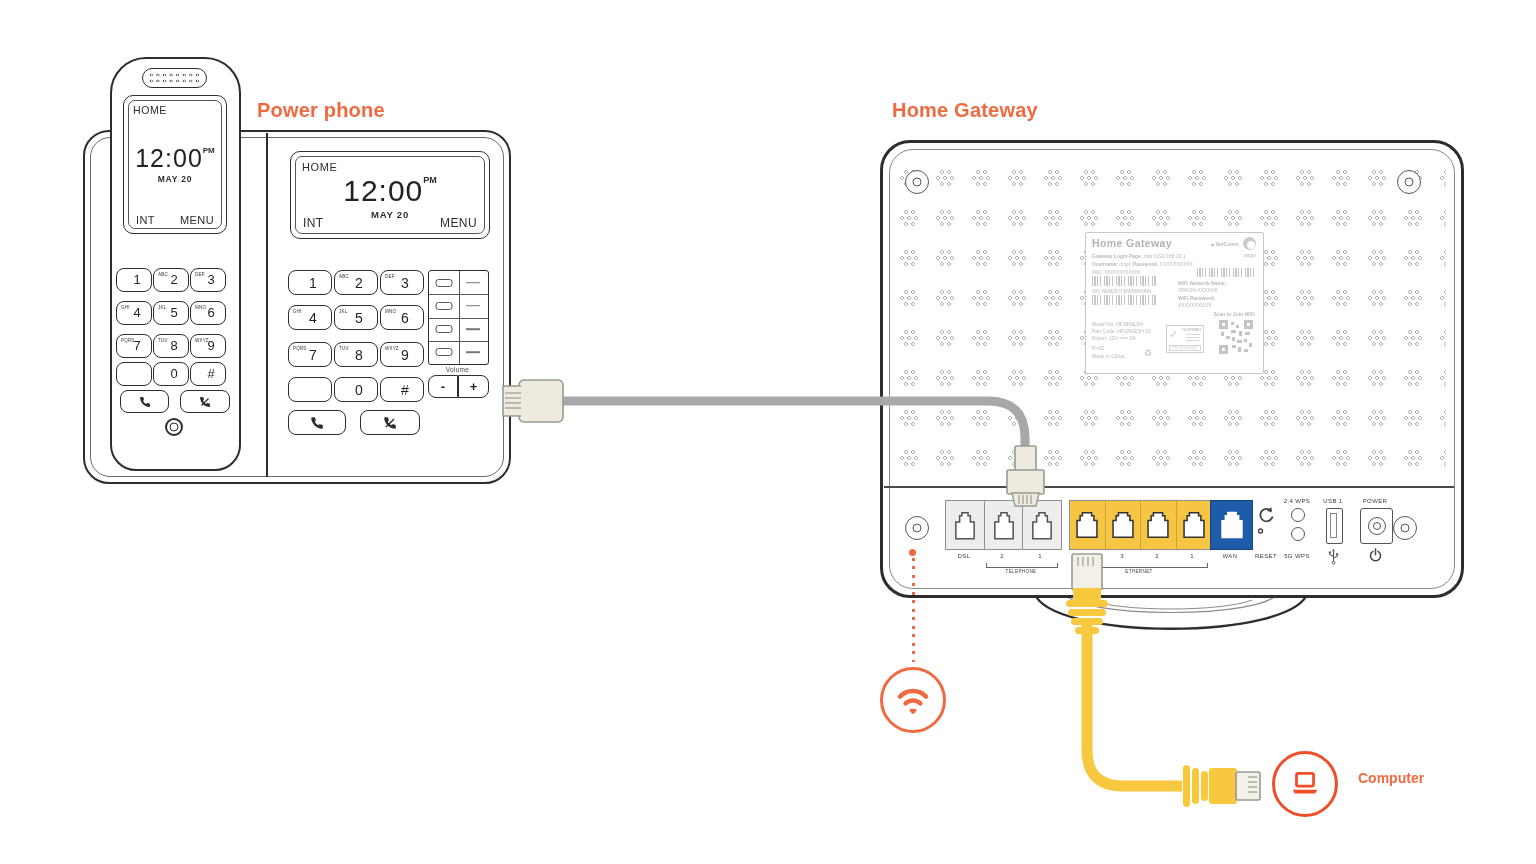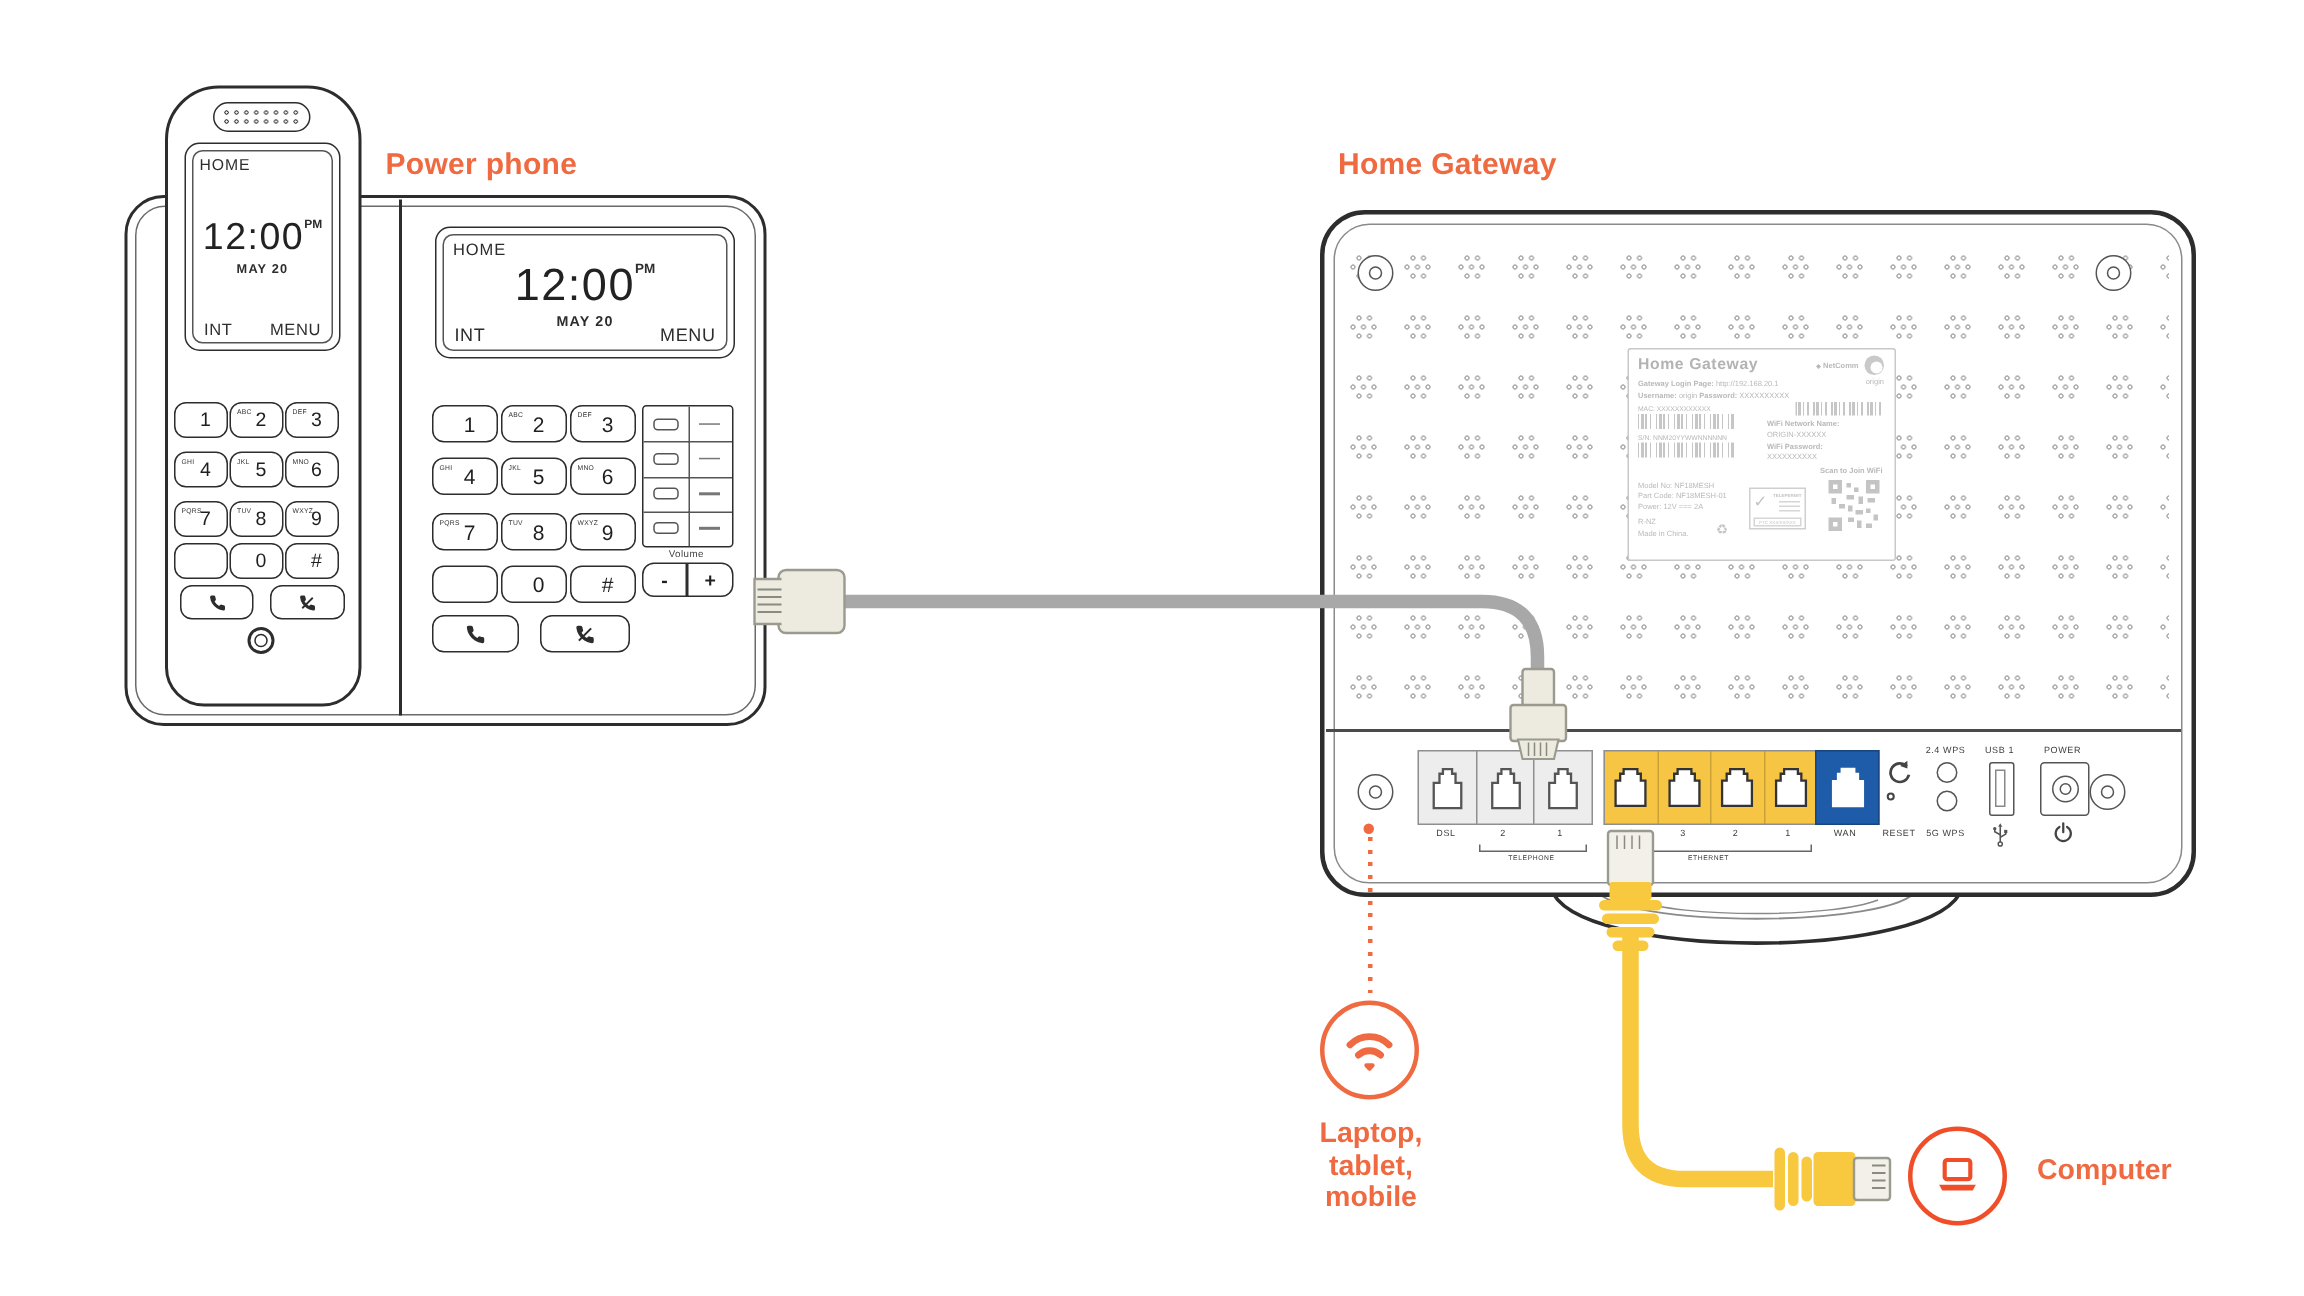--- a/index.html
+++ b/index.html
@@ -102,21 +102,21 @@
 
   
   .dotline{left:912px;top:558px;width:2.6px;height:104px;
            background:repeating-linear-gradient(180deg,#EF6A41 0 2.6px,transparent 2.6px 8.5px);}
   .dotline-start{left:909px;top:549px;width:7px;height:7px;border-radius:50%;background:#EF6A41;}
   .badge{border:3.5px solid #F04E28;border-radius:50%;background:#fff;display:flex;align-items:center;justify-content:center;}
   .wifi-badge{left:880px;top:667px;width:60px;height:60px;border-color:#EF6A41;}
   .comp-badge{left:1272px;top:751px;width:60px;height:60px;}
   .wifi-text{left:858px;top:745px;width:112px;text-align:center;color:#EF6A41;
              font-size:19px;font-weight:600;line-height:21.5px;}
-  .comp-text{left:1358px;top:770px;color:#EF6A41;font-size:19px;font-weight:600;}
+  .comp-text{left:1358px;top:770px;color:#EF6A41;font-size:14px;font-weight:600;}
 </style>
 </head>
 <body>
 
 <div id="canvas">
 
   <div class="abs orange-label" style="left:257px;top:99px;">Power phone</div>
 
   <div class="abs phone-base">
     <div class="inner-line"></div>
@@ -508,25 +508,20 @@
 
   <div class="abs dotline-start"></div>
   <div class="abs dotline"></div>
   <div class="abs badge wifi-badge">
     <svg width="38" height="34" viewBox="0 0 32 30">
       <path d="M4.5 12 a16 16 0 0 1 23 0" fill="none" stroke="#EF6A41" stroke-width="4" stroke-linecap="round"></path>
       <path d="M9.5 18 a9.5 9.5 0 0 1 13 0" fill="none" stroke="#EF6A41" stroke-width="4" stroke-linecap="round"></path>
       <path d="M14.2 24 L16 26 L17.8 24 Z" fill="#EF6A41" stroke="#EF6A41" stroke-width="2.5" stroke-linejoin="round"></path>
     </svg>
   </div>
-  <div class="abs wifi-text">
-    <div>Laptop,</div>
-    <div>tablet,</div>
-    <div>mobile</div>
-  </div>
 
   <div class="abs badge comp-badge">
     <svg width="36" height="32" viewBox="0 0 32 30">
       <rect x="8" y="5" width="16" height="12" rx="1.5" fill="none" stroke="#F04E28" stroke-width="2.6"></rect>
       <path d="M4.5 20.5 h23 l-2 3.5 h-19 Z" fill="#F04E28"></path>
     </svg>
   </div>
   <div class="abs comp-text">Computer</div>
 
 </div>

